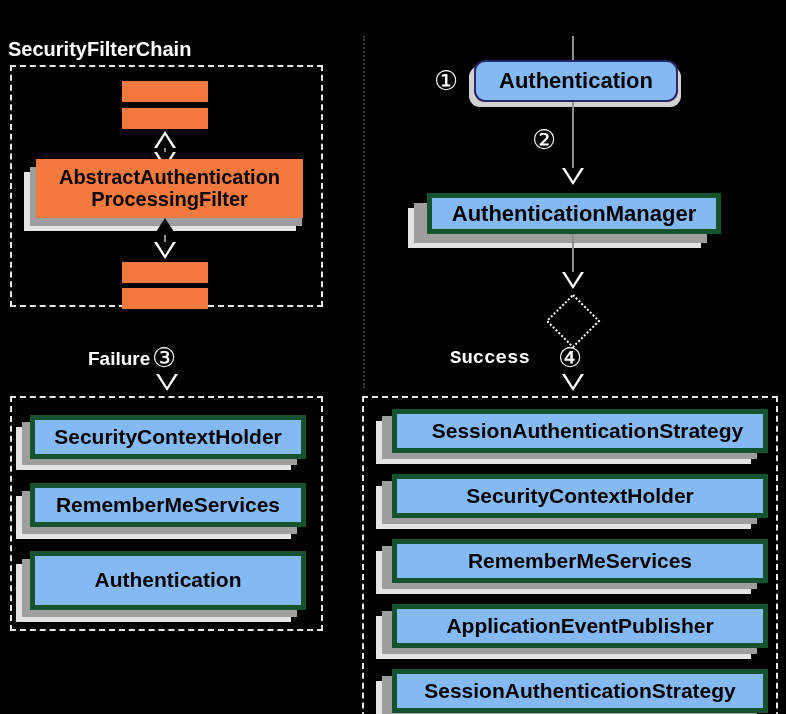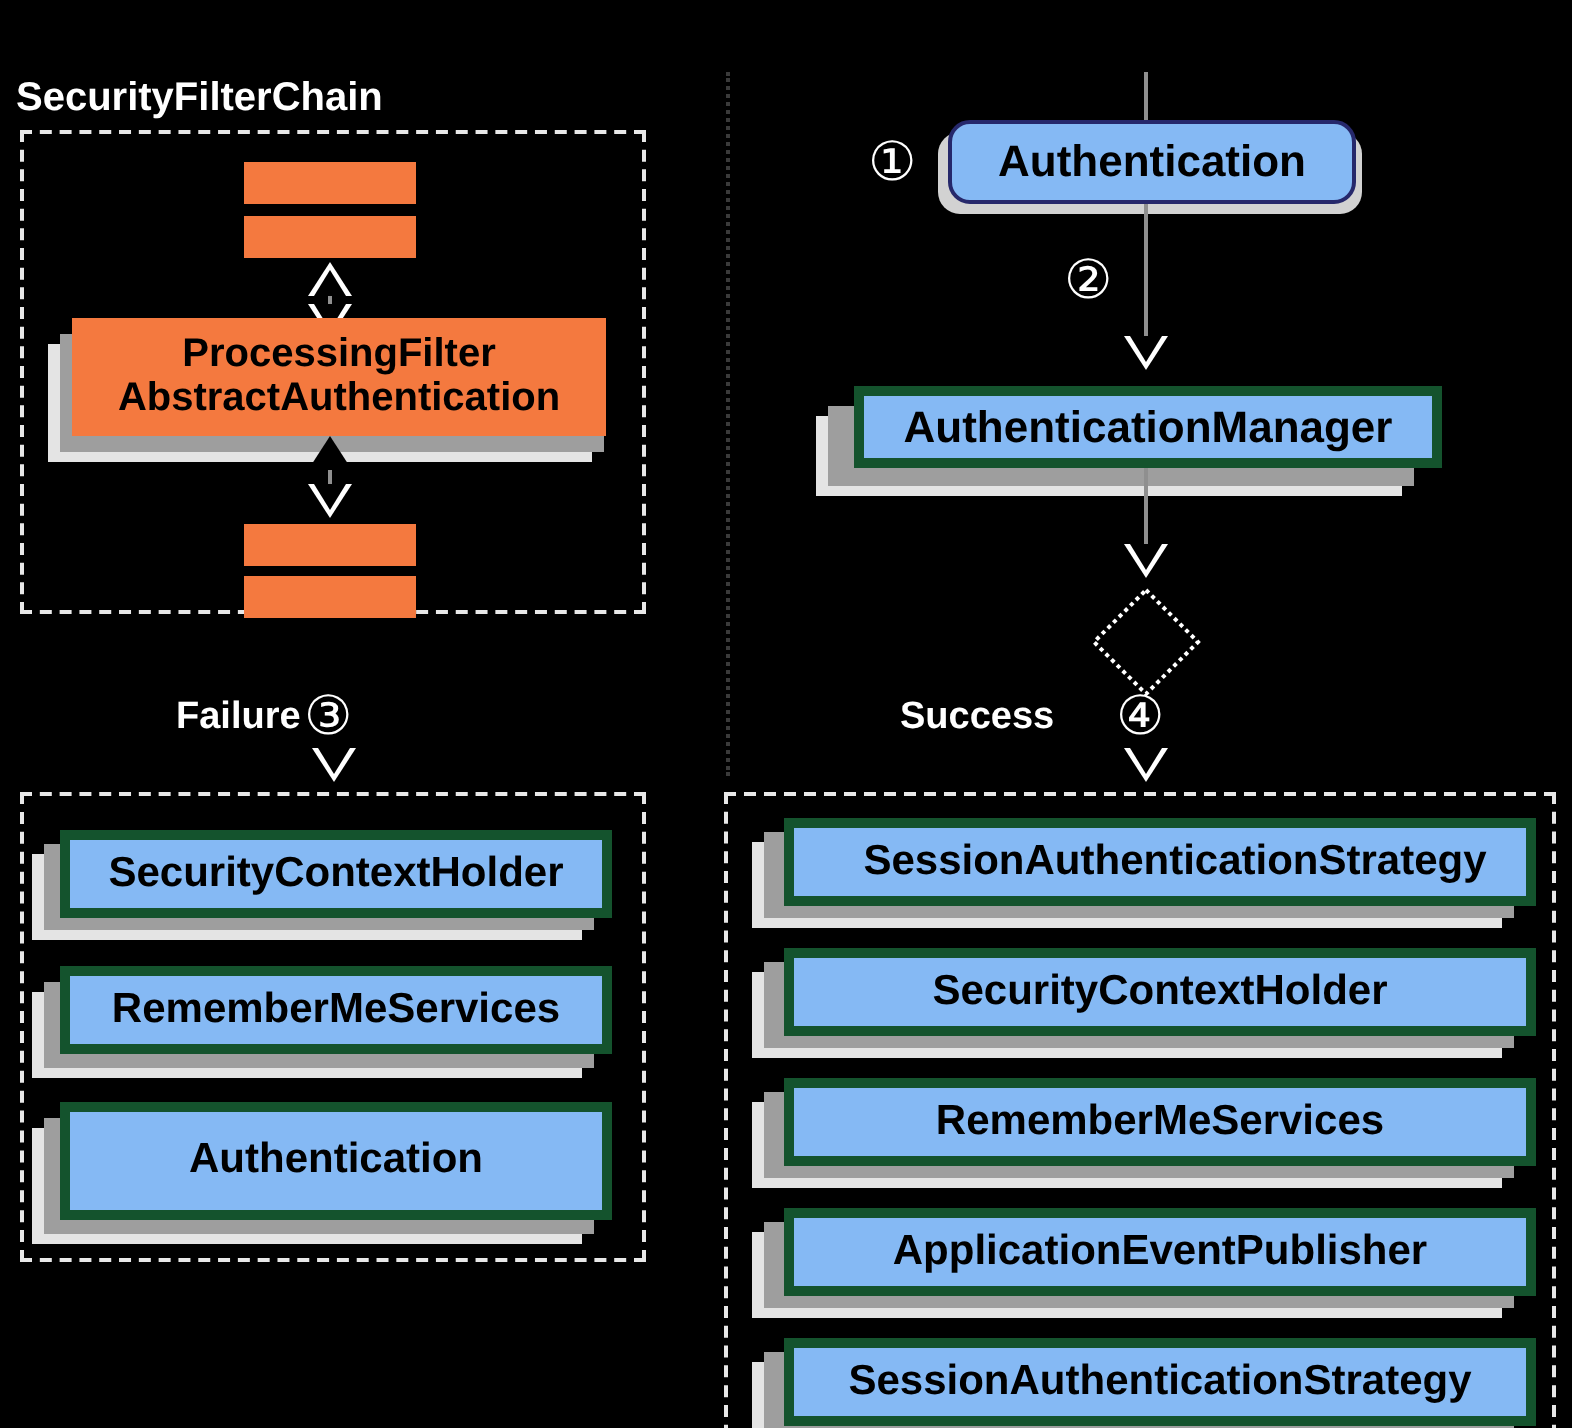--- a/index.html
+++ b/index.html
@@ -183,22 +183,22 @@
 
   <div class="vline" style="left:164px; top:101px; height:30px;"></div>
   <div class="arrow-open-up" style="left:154px; top:95px;"></div>
   <div class="arrow-open-down" style="left:154px; top:116px;"></div>
 
   <div class="shadow-dbl" style="left:0; top:0;">
     <div class="sh-outer" style="left:24px; top:136px; width:272px; height:59px;"></div>
     <div class="sh-inner" style="left:30px; top:131px; width:272px; height:59px;"></div>
   </div>
   <div class="node orange" style="left:36px; top:123px; width:267px; height:59px; font-size:20px; flex-direction:column;">
+    <span>AbstractAuthentication</span>
     <span>ProcessingFilter</span>
-    <span>AbstractAuthentication</span>
   </div>
 
   <div class="vline" style="left:164px; top:188px; height:32px;"></div>
   <div class="arrow-solid-up" style="left:154px; top:182px;"></div>
   <div class="arrow-open-down" style="left:154px; top:206px;"></div>
 
   <div class="node orange" style="left:122px; top:226px; width:86px; height:21px;"></div>
   <div class="node orange" style="left:122px; top:252px; width:86px; height:21px;"></div>
 
   <div class="group-faint" style="left:363px; top:0px; width:2px; height:352px;"></div>
@@ -223,21 +223,21 @@
   <div class="arrow-open-down" style="left:562px; top:236px;"></div>
 
   <svg class="diamond" style="left:545px; top:257px;" width="56" height="56" viewBox="0 0 56 56">
     <polygon points="28,2 54,28 28,54 2,28" fill="none" stroke="#ffffff" stroke-width="2" stroke-dasharray="2 2"></polygon>
   </svg>
 
   <div class="flow-label" style="left:88px; top:313px;">Failure</div>
   <div class="step-num" style="left:152px; top:309px;">③</div>
   <div class="arrow-open-down" style="left:156px; top:338px;"></div>
 
-  <div class="flow-label" style="left:450px; top:313px;">Success</div>
+  <div class="flow-label" style="left:450px; top:313px;font-family:Liberation Mono, monospace;">Success</div>
   <div class="step-num" style="left:558px; top:309px;">④</div>
   <div class="arrow-open-down" style="left:562px; top:338px;"></div>
 
   <div class="group" style="left:10px; top:360px; width:313px; height:235px;"></div>
 
   <div class="shadow-dbl" style="left:0;top:0;">
     <div class="sh-outer" style="left:16px; top:391px; width:275px; height:43px;"></div>
     <div class="sh-inner" style="left:22px; top:386px; width:275px; height:43px;"></div>
   </div>
   <div class="node blue" style="left:30px; top:379px; width:276px; height:44px; font-size:21px;">SecurityContextHolder</div>

